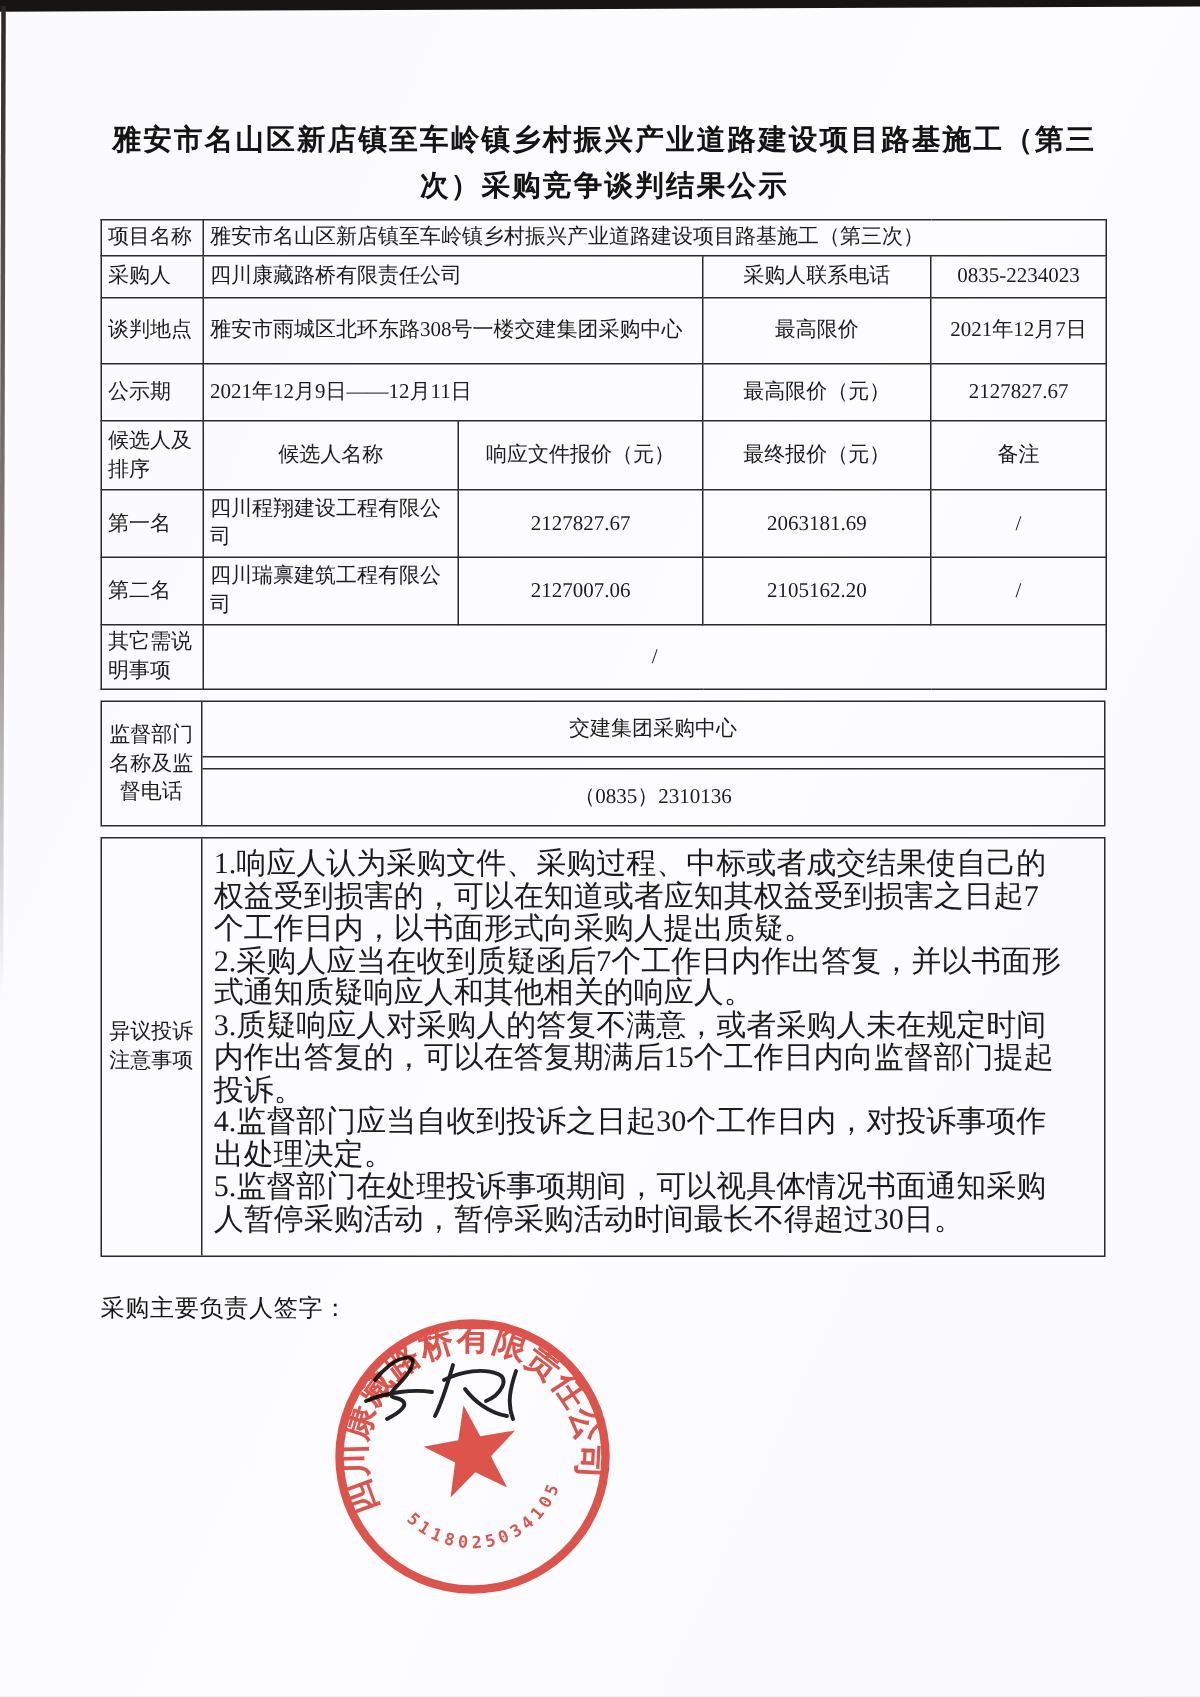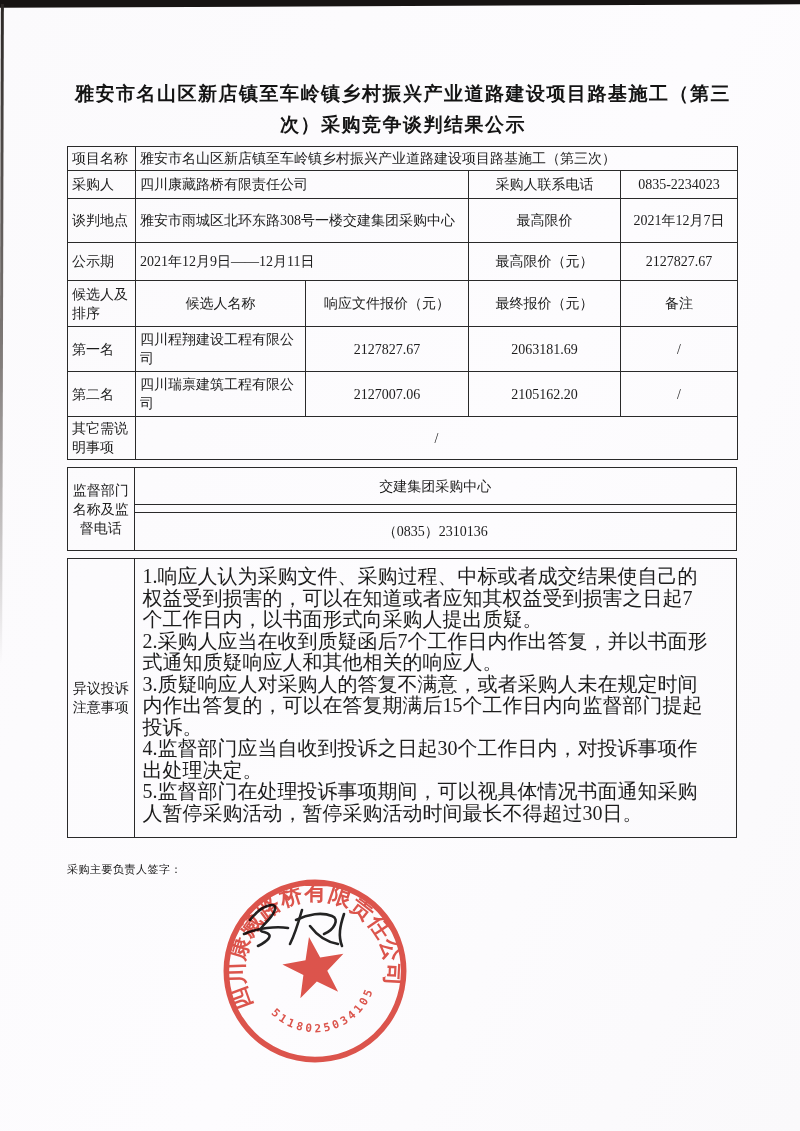--- a/index.html
+++ b/index.html
@@ -65,21 +65,21 @@
           display:flex; align-items:center; justify-content:center; }
 
   .sect3 { height:280px; }
   .sect3 .rightTxt {
     flex:1; display:flex; flex-direction:column; justify-content:center;
     padding:8px 28px 14px 8px; font-size:20px; line-height:21.5px;
   }
   .sect3 p { margin:0; word-break:break-all; }
 
   .signline {
-    margin-top:24px; font-size:11px; letter-spacing:0.5px; color:#161616;
+    margin-top:24px; font-size:16px; letter-spacing:0.5px; color:#161616;
   }
 
   .seal {
     position:absolute; left:208px; top:864px; width:214px; height:214px;
     z-index:2; mix-blend-mode:multiply; opacity:0.85;
     transform:rotate(-10deg);
   }
   .signature {
     position:absolute; left:236px; top:890px; width:140px; height:75px;
     z-index:3; mix-blend-mode:multiply;

